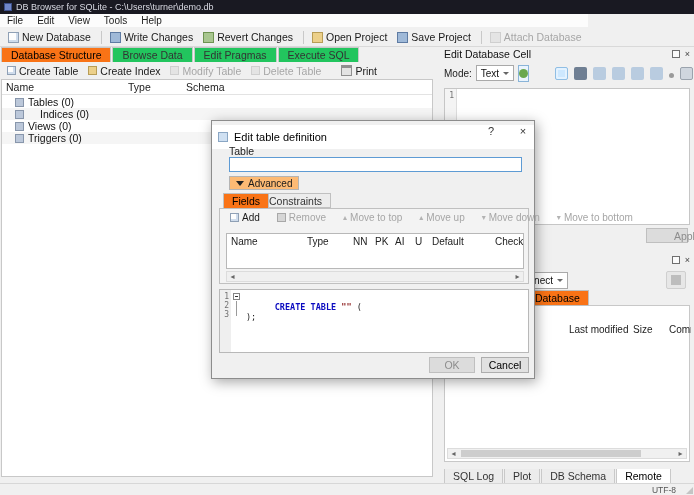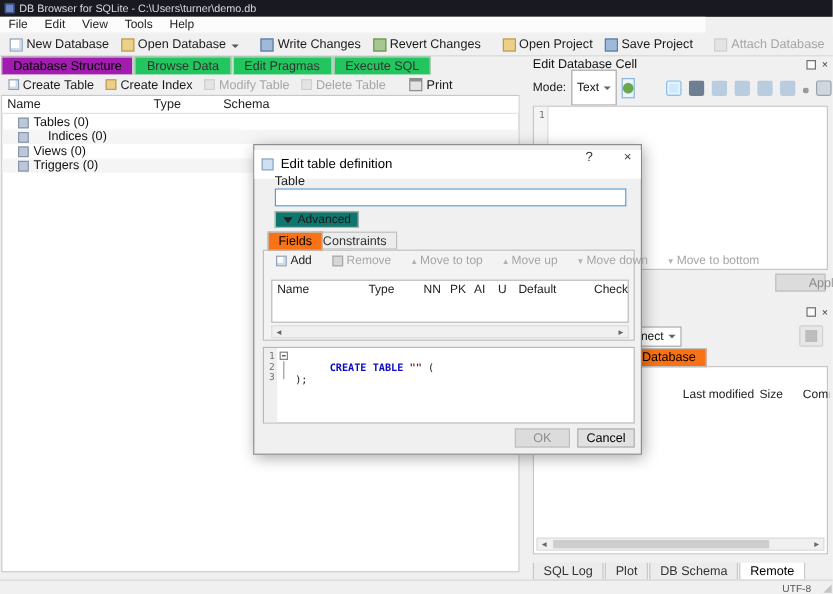--- a/index.html
+++ b/index.html
@@ -37,21 +37,21 @@
   .ic-disk   { background:#9fb9d8; border:1px solid #5e7ba3; }
   .ic-revert { background:#a8c68f; border:1px solid #6d9350; }
   .ic-gray   { background:#d6d6d6; border:1px solid #a8a8a8; }
   .ic-print { background:#e3e3e3; border:1px solid #8f8f8f; border-top-width:3px; }
   .ic-mini { width:9px; height:9px; }
 
   
   .maintabs { left:1px; top:47px; height:15px; display:flex; }
   .mtab { padding:1px 9px; font-size:10.5px; color:#333; background:#22c55e;
     border:1px solid #c9c9c9; border-bottom:none; margin-right:1px; }
-  .mtab.active { background:#a21caf; color:#000; position:relative; z-index:2; }
+  .mtab.active { background:#f97316; color:#000; position:relative; z-index:2; }
   .structbar { left:0; top:62px; width:437px; height:17px; display:flex; align-items:center; padding-left:3px; }
 
   
   .tree { left:1px; top:79px; width:432px; height:398px; background:#fff; border:1px solid #c8c8c8; }
   .tree-head { position:absolute; left:0; top:0; width:100%; height:15px; background:#fff;
     border-bottom:1px solid #e3e3e3; font-size:10.5px; color:#222; }
   .tree-head span { position:absolute; top:1px; }
   .tree-row { position:absolute; left:0; width:100%; height:12px; display:flex; align-items:center;
     font-size:10.5px; color:#111; padding-left:13px; gap:4px; }
   .tree-row.alt { background:#f5f5f5; }
@@ -94,21 +94,21 @@
 
   
   .dialog { left:211px; top:120px; width:324px; height:259px; background:#f0f0f0;
     border:1px solid #8c8c8c; box-shadow:2px 3px 12px rgba(0,0,0,.35); z-index:10; }
   .dlg-title { position:absolute; left:0; top:4px; width:100%; height:24px; background:#ffffff;
     display:flex; align-items:center; padding-left:6px; gap:6px; font-size:11px; color:#000; }
   .dlg-ctl { position:absolute; top:3px; width:14px; height:14px; text-align:center;
     font-size:11px; color:#333; line-height:14px; }
   .ic-app2 { width:10px; height:10px; background:#cfe0f2; border:1px solid #8aa6c4; }
   .input-focus { background:#fff; border:1px solid #5e9bd4; }
-  .advbtn { background:#0f766e; border:1px solid #b4b4b4; display:inline-flex; align-items:center;
+  .advbtn { background:#fdba74; border:1px solid #b4b4b4; display:inline-flex; align-items:center;
     gap:4px; font-size:10px; padding:0 6px; }
   .adv-tri { width:0; height:0; border-left:4px solid transparent; border-right:4px solid transparent;
     border-top:5px solid #222; }
   .dtab { position:absolute; height:15px; padding:1px 8px; font-size:10.5px; background:#ececec;
     border:1px solid #c0c0c0; color:#333; }
   .dtab.active { background:#f97316; color:#000; z-index:3; height:16px; }
   .dframe { position:absolute; background:#f3f3f3; border:1px solid #c0c0c0;padding-left:24px; }
   .small-btn { display:inline-flex; align-items:center; gap:3px; font-size:10px; color:#1a1a1a;
     padding:0 4px; white-space:nowrap; }
   .small-btn.disabled { color:#a6a6a6; }
@@ -138,25 +138,20 @@
   <span>View</span>
   <span>Tools</span>
   <span>Help</span>
 </div>
 
 <div class="abs toolbar">
   <span class="tbtn">
     <span class="ic ic-doc"></span>
     <span>New Database</span>
   </span>
-  <span class="tbtn">
-    <span class="ic ic-folder"></span>
-    <span>Open Database</span>
-    <span class="caret-dn"></span>
-  </span>
   <span class="tsep"></span>
   <span class="tbtn">
     <span class="ic ic-disk"></span>
     <span>Write Changes</span>
   </span>
   <span class="tbtn">
     <span class="ic ic-revert"></span>
     <span>Revert Changes</span>
   </span>
   <span class="tsep"></span>
@@ -235,21 +230,21 @@
 
 <div class="abs dockhead" style="left:444px; top:47px; width:246px;">
   <span>Edit Database Cell</span>
   <span style="margin-left:auto; display:flex; gap:5px; align-items:center;">
     <span class="dock-btn"></span>
     <span class="dock-x">×</span>
   </span>
 </div>
 <div class="abs" style="left:444px; top:63px; width:246px; height:20px; display:flex; align-items:center;">
   <span style="font-size:10px;">Mode:</span>
-  <span class="combo" style="width:40px; height:30px; margin-left:4px;">
+  <span class="combo" style="width:40px; height:16px; margin-left:4px;">
     <span>Text</span>
       <span class="arr"></span>
   </span>
   <span style="width:17px; height:17px; margin-left:4px; border:1px solid #8ab4d8; background:#eaf4fd; display:inline-flex; align-items:center; justify-content:center;">
     <span style="width:9px; height:9px; border-radius:50%; background:#6aa84f;"></span>
   </span>
   <span style="margin-left:26px; display:flex; gap:6px; align-items:center;">
     <span class="tool-ic active"></span>
     <span class="tool-ic" style="background:#6f7f93;"></span>
     <span class="tool-ic"></span>

